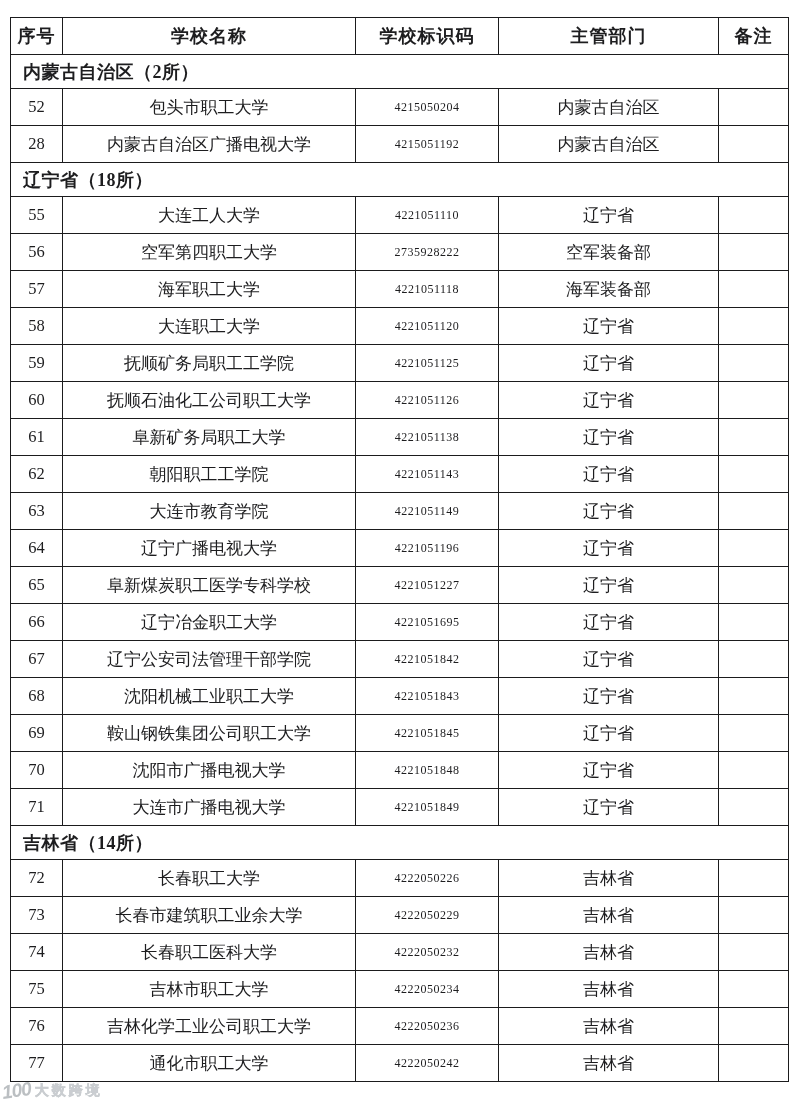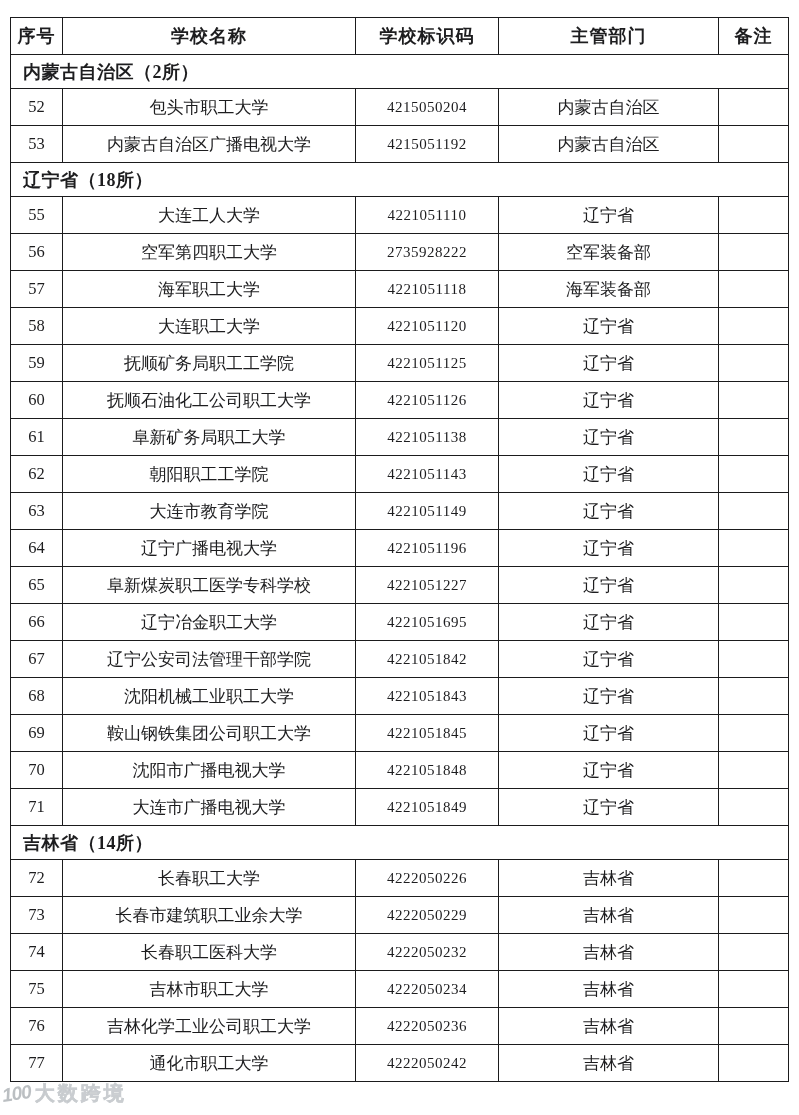--- a/index.html
+++ b/index.html
@@ -53,21 +53,21 @@
     letter-spacing: 0.5px;
   }
   table.schools td.data-cell {
     height: 36px;
     font-size: 17px;
   }
   table.schools td.cell-seq {
     font-size: 16.5px;
   }
   table.schools td.cell-code {
-    font-size: 15px;
+    font-size: 12px;
     letter-spacing: 0.5px;
   }
   .watermark {
     position: absolute;
     left: 2px;
     top: 1080px;
     display: flex;
     align-items: center;
     gap: 4px;
     color: #93999e;
@@ -76,21 +76,21 @@
     pointer-events: none;
   }
   .watermark .wm-logo {
     font-size: 19px;
     font-weight: bold;
     font-style: italic;
     transform: rotate(-8deg);
     letter-spacing: -1px;
   }
   .watermark .wm-text {
-    font-size: 20px;
+    font-size: 14px;
     font-weight: bold;
     letter-spacing: 3px;
     -webkit-text-stroke: 0.5px #aab0b5;
   }
 </style>
 </head>
 <body>
 
 <table class="schools">
   <colgroup>
@@ -114,21 +114,21 @@
         <td colspan="5" class="section-cell">内蒙古自治区（2所）</td>
       </tr>
       <tr>
         <td class="data-cell cell-seq">52</td>
         <td class="data-cell cell-name">包头市职工大学</td>
         <td class="data-cell cell-code">4215050204</td>
         <td class="data-cell cell-dept">内蒙古自治区</td>
         <td class="data-cell cell-note"></td>
       </tr>
       <tr>
-        <td class="data-cell cell-seq">53</td>
+        <td class="data-cell cell-seq">28</td>
         <td class="data-cell cell-name">内蒙古自治区广播电视大学</td>
         <td class="data-cell cell-code">4215051192</td>
         <td class="data-cell cell-dept">内蒙古自治区</td>
         <td class="data-cell cell-note"></td>
       </tr>
       <tr>
         <td colspan="5" class="section-cell">辽宁省（18所）</td>
       </tr>
       <tr>
         <td class="data-cell cell-seq">55</td>

